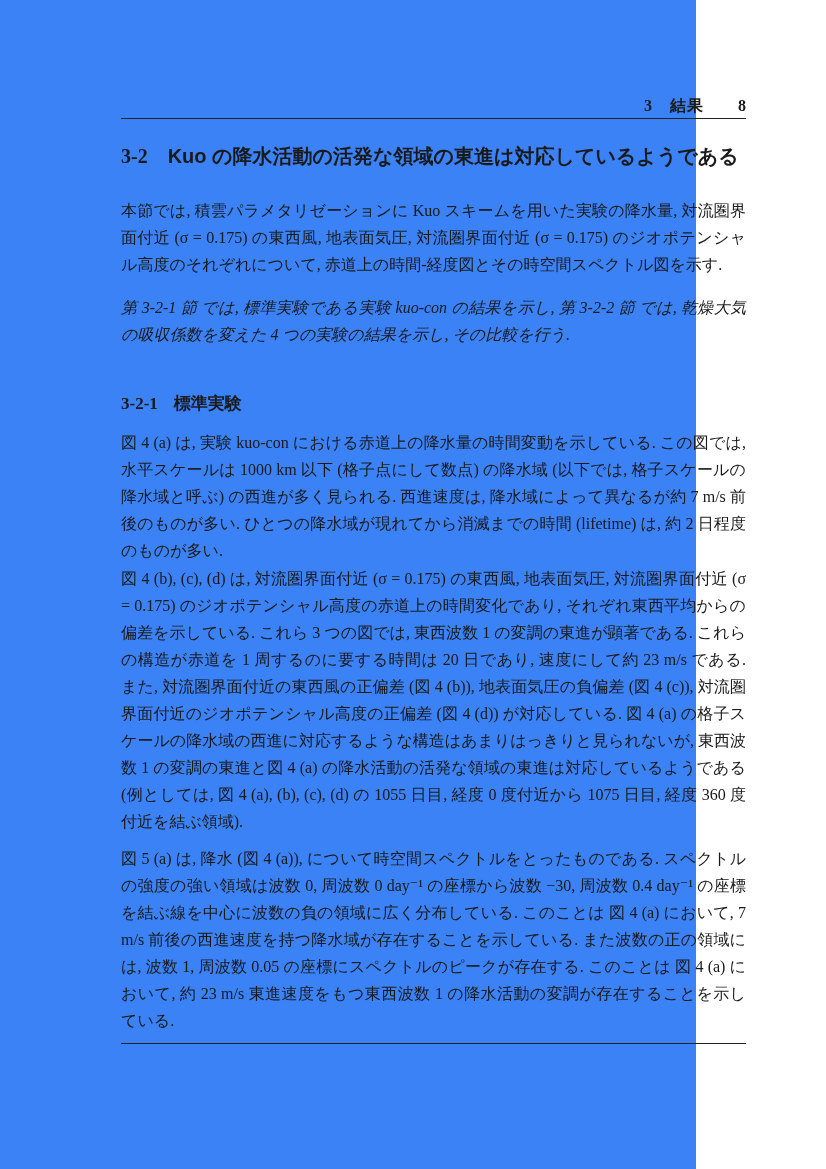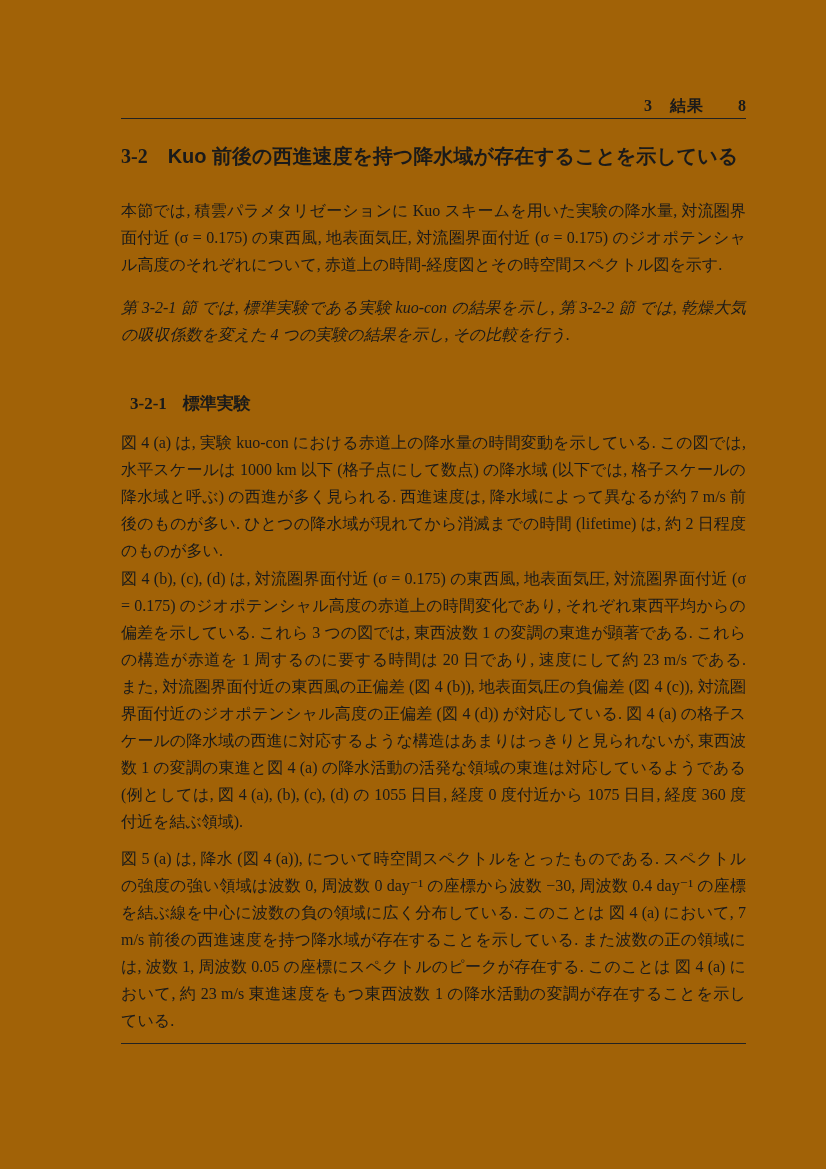--- a/index.html
+++ b/index.html
@@ -5,22 +5,22 @@
   * { box-sizing: border-box; margin: 0; padding: 0; }
   html, body {
     width: 826px; height: 1169px;
     background: #ffffff;
     font-family: "Liberation Serif", "DejaVu Serif", serif;
     color: #1a1a1a;
     overflow: hidden;
   }
   .page {
     position: relative;
-    width: 826px; height: 1169px;
-    background: #a16207;
+    width: 696px; height: 1169px;
+    background: #3b82f6;
   }
   .column {
     position: absolute;
     left: 121px; top: 0;
     width: 625px;
   }
   .running-head {
     margin-top: 96px;
     font-size: 16px;
     line-height: 19px;
@@ -44,21 +44,20 @@
   .section-heading .sec-num {
     font-family: "Liberation Serif", "DejaVu Serif", serif;
     margin-right: 20px;
   }
   .subsection-heading {
     margin-top: 45px;
     font-family: "Liberation Sans", "DejaVu Sans", sans-serif;
     font-size: 17px;
     line-height: 22px;
     font-weight: bold;
-    margin-left: 9px;
   }
   .subsection-heading .sec-num {
     font-family: "Liberation Serif", "DejaVu Serif", serif;
     margin-right: 16px;
   }
   p.body-par {
     font-size: 16px;
     line-height: 27px;
     text-align: justify;
     text-justify: inter-ideograph;
@@ -82,21 +81,21 @@
 <div class="page">
   <div class="column">
 
     <div class="running-head">
       <span class="sec-label">3　結果</span>
       <span class="page-num">8</span>
     </div>
     <div class="head-rule"></div>
 
     <div class="section-heading">
-      <span class="sec-num">3-2</span><span>Kuo 前後の西進速度を持つ降水域が存在することを示している</span>
+      <span class="sec-num">3-2</span><span>Kuo の降水活動の活発な領域の東進は対応しているようである</span>
     </div>
 
     <p class="body-par par-first">本節では, 積雲パラメタリゼーションに Kuo スキームを用いた実験の降水量, 対流圏界面付近 (σ = 0.175) の東西風, 地表面気圧, 対流圏界面付近 (σ = 0.175) のジオポテンシャル高度のそれぞれについて, 赤道上の時間-経度図とその時空間スペクトル図を示す.</p>
 
     <p class="body-par par-next">第 3-2-1 節 では, 標準実験である実験 kuo-con の結果を示し, 第 3-2-2 節 では, 乾燥大気の吸収係数を変えた 4 つの実験の結果を示し, その比較を行う.</p>
 
     <div class="subsection-heading">
       <span class="sec-num">3-2-1</span><span>標準実験</span>
     </div>
 

